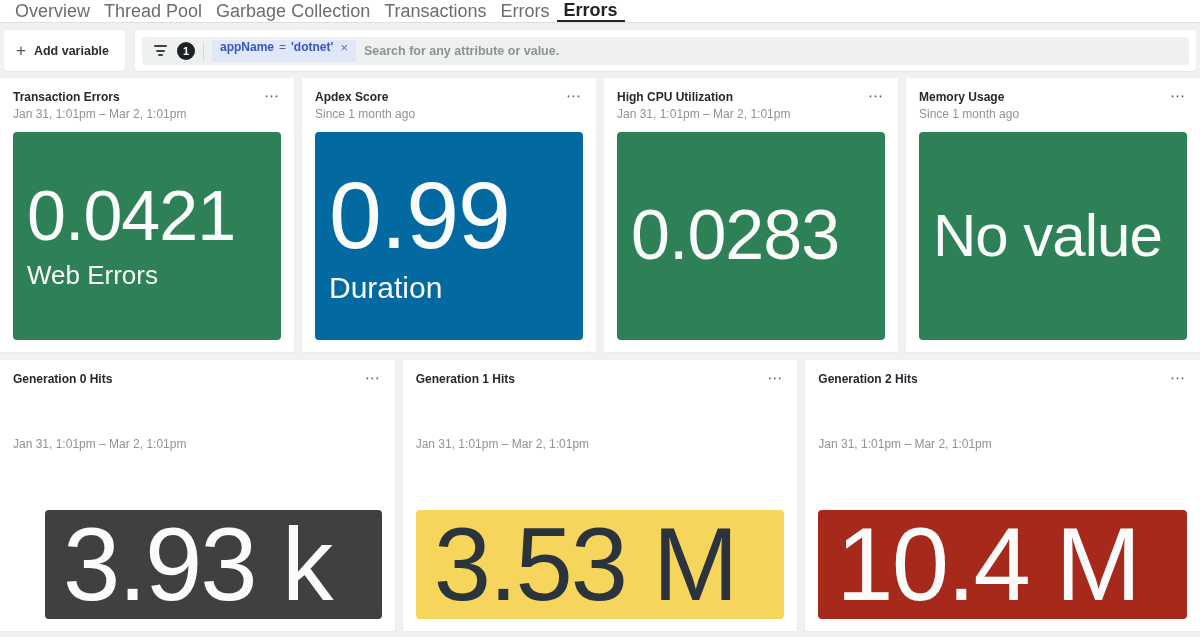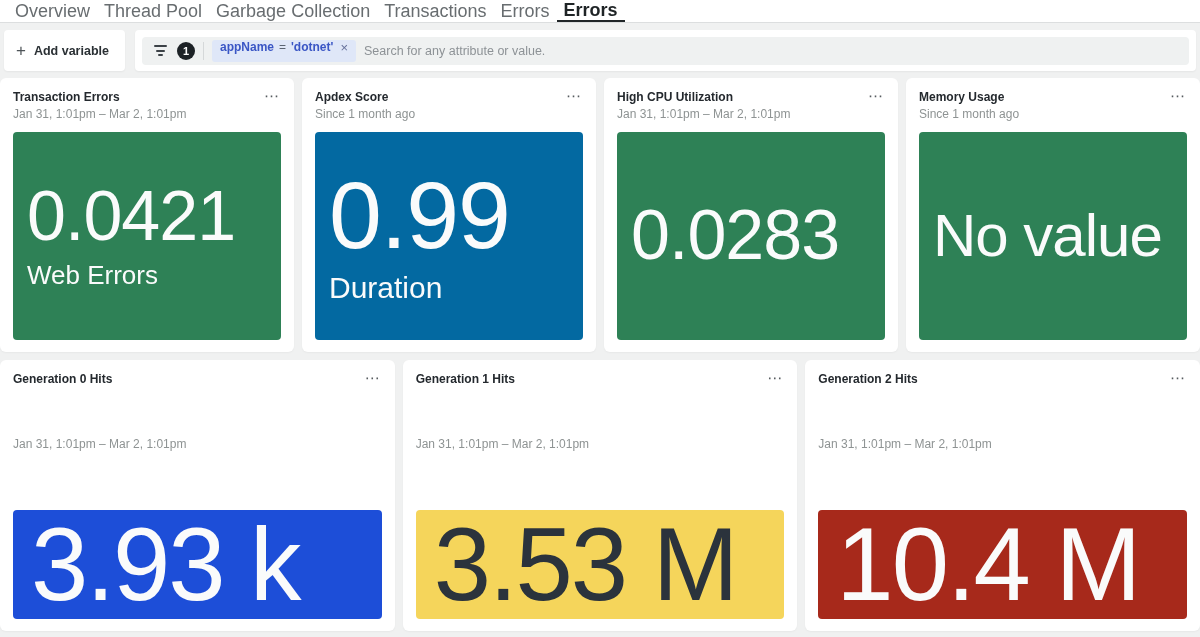--- a/index.html
+++ b/index.html
@@ -71,30 +71,30 @@
     background:#dfe7f8; border-radius:3px;
     height:22px; display:flex; gap:5px;
     padding:0 8px; font-size:12px; cursor:pointer; white-space:nowrap;
   }
   .chip .f { color:#3a56c5; font-weight:600; }
   .chip .o { color:#5a6472; }
   .chip .v { color:#3a56c5; font-weight:600; }
   .chip .x { color:#66719b; font-size:13px; margin-left:2px; cursor:pointer; }
   .search-input {
     flex:1; border:none; background:transparent; outline:none;
-    font-size:12.5px; color:#8b5cf6; font-family:inherit;
+    font-size:12.5px; color:#8b5cf6; font-family:inherit;font-weight:bold;
   }
   .search-input::placeholder { color:#8d9296; }
 
   
   .grid-row { display:flex; gap:8px; padding:0 0; }
   .row1 { height:274px; }
   .row2 { height:271px; margin-top:8px; }
   .card {
-    background:#ffffff; border-radius:6px; position:relative;
+    background:#ffffff; border-radius:0; position:relative;
     box-shadow:0 1px 2px rgba(0,0,0,0.04);
     padding:12px 13px; display:flex; flex-direction:column;
   }
   .row1 .card { width:294px; }
   .row2 .card { flex:1;gap:48px; }
   .card-title { font-size:12px; font-weight:700; color:#24292e; }
   .card-date  { font-size:12px; color:#8e9393; margin-top:3px; }
   .card-menu {
     position:absolute; top:4px; right:12px;
     background:none; border:none; cursor:pointer;
@@ -195,21 +195,21 @@
   </div>
 
 </div>
 
 <div class="grid-row row2">
 
   <div class="card">
     <div class="card-title">Generation 0 Hits</div>
     <div class="card-date">Jan 31, 1:01pm – Mar 2, 1:01pm</div>
     <button class="card-menu">⋯</button>
-    <div class="billboard" style="background-color: #1d4ed8; color: rgb(250, 251, 251);">
+    <div class="billboard" style="background-color: #404040; color: rgb(250, 251, 251); margin-left: 32px;">
       <div class="bb-value fs104">3.93 k</div>
     </div>
   </div>
 
   <div class="card">
     <div class="card-title">Generation 1 Hits</div>
     <div class="card-date">Jan 31, 1:01pm – Mar 2, 1:01pm</div>
     <button class="card-menu">⋯</button>
     <div class="billboard" style="background-color: rgb(245, 213, 91); color: rgb(43, 51, 60);">
       <div class="bb-value fs104">3.53 M</div>

